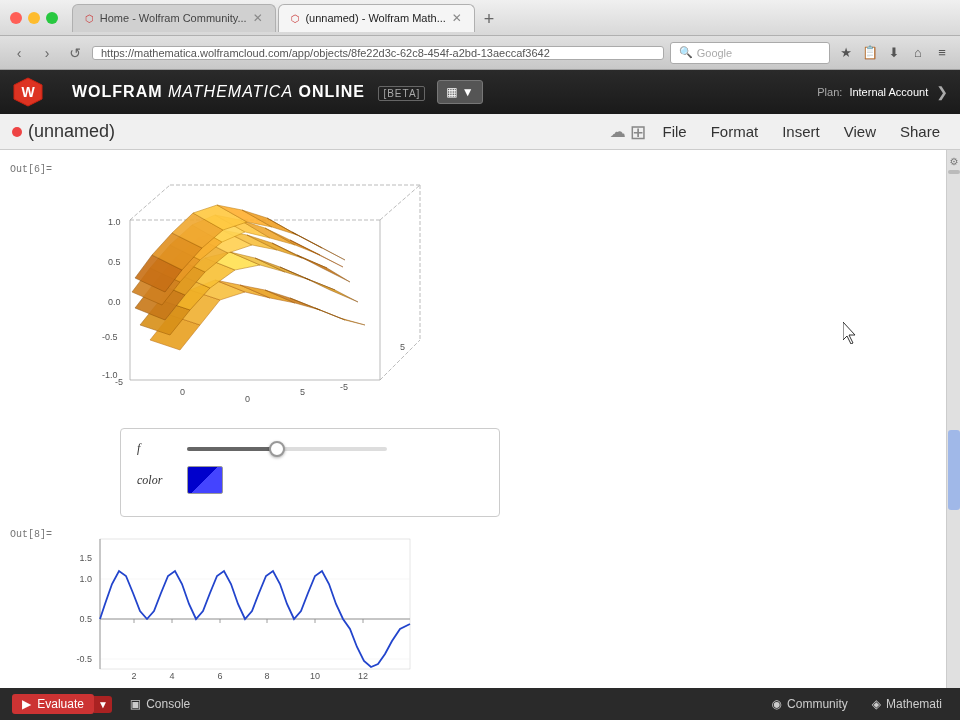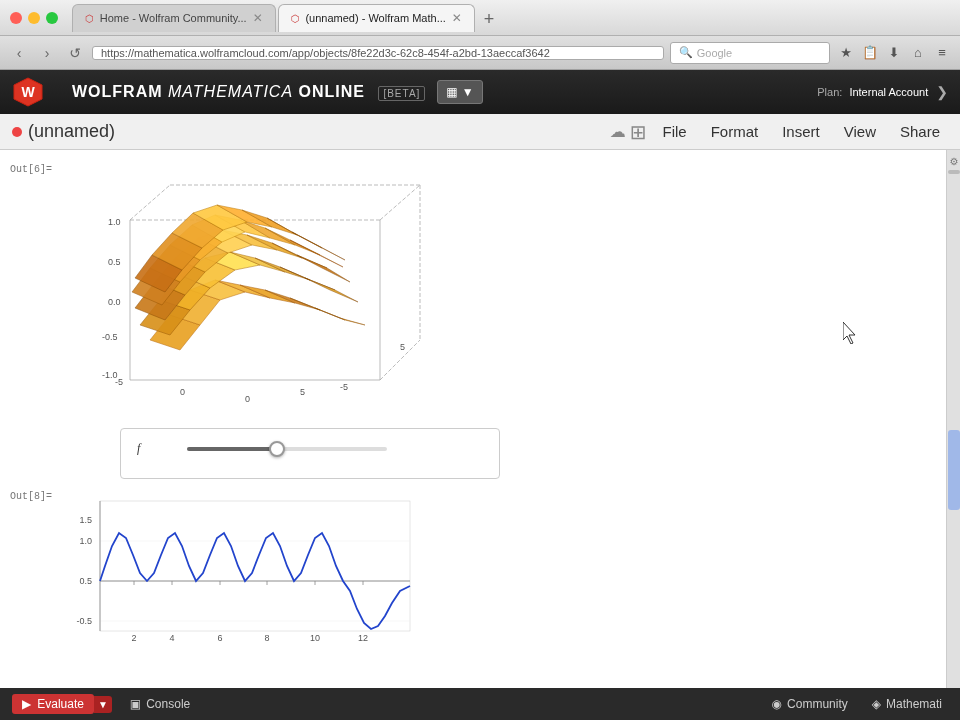--- a/index.html
+++ b/index.html
@@ -511,20 +511,24 @@
             <div class="controls-container">
 
               <div class="control-row">
                 <span class="control-label">f</span>
                 <div class="slider-track">
                   <div class="slider-fill" style="width:45%;"></div>
                   <div class="slider-thumb" style="left:calc(45% - 8px);"></div>
                 </div>
               </div>
 
+              <div class="control-row">
+                <span class="control-label">color</span>
+                <div class="color-swatch"></div>
+              </div>
             </div>
           </div>
 
           <div class="cell-row">
             <div class="cell-label">Out[8]=</div>
             <div class="cell-content">
               <div class="plot-2d-container">
                 <svg viewBox="0 0 360 170" style="width:100%;height:100%;">
 
                   <rect x="40" y="10" width="310" height="130" fill="white" stroke="#ccc" stroke-width="0.5"></rect>

